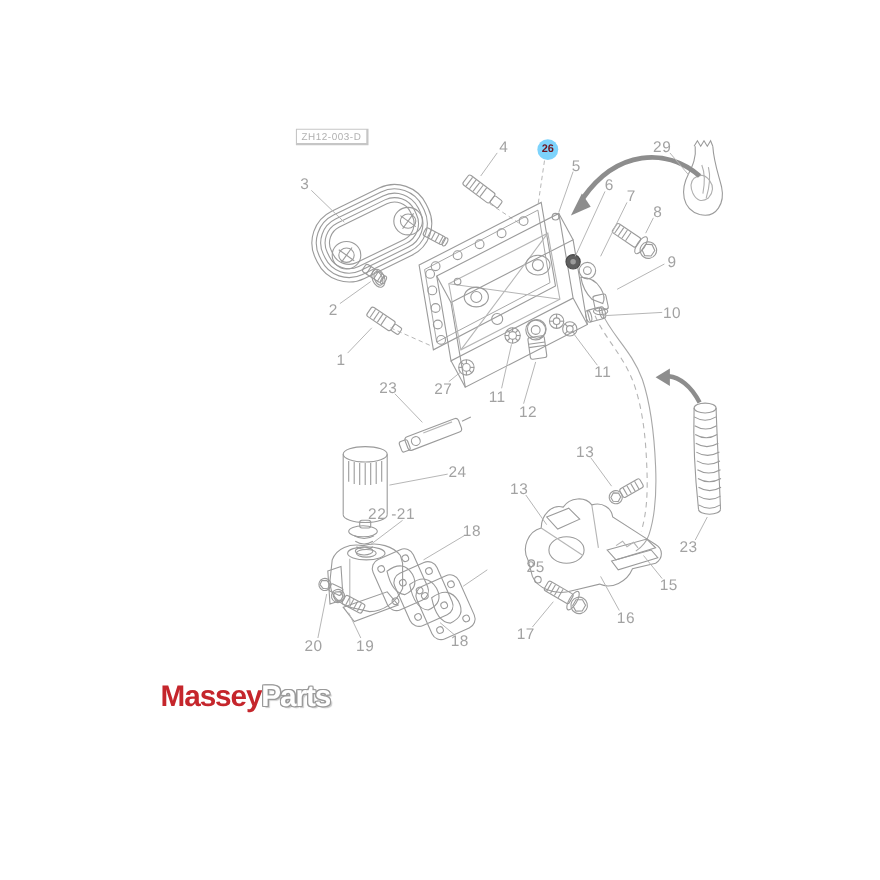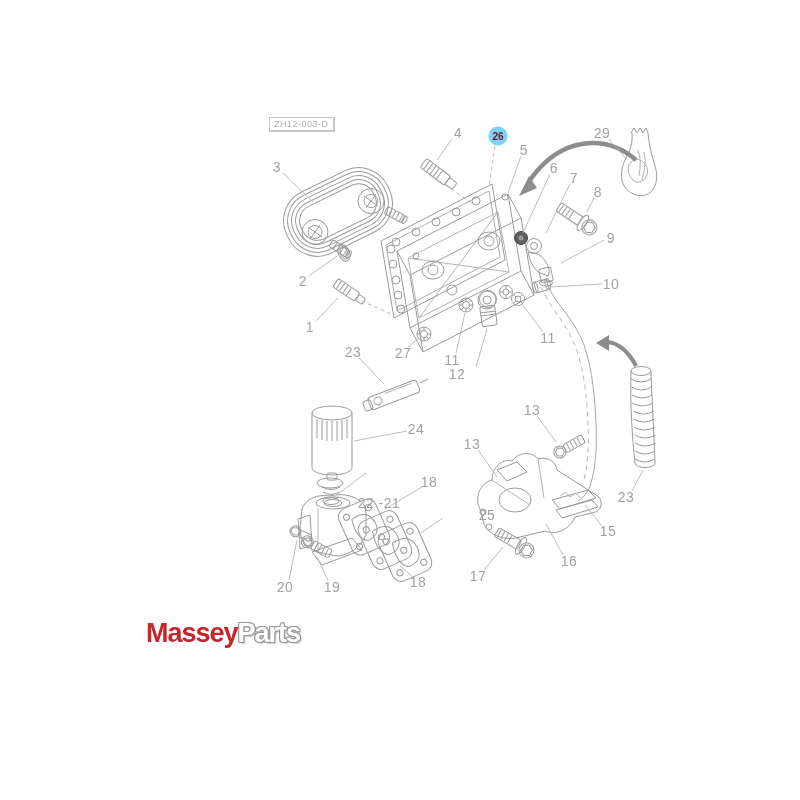--- a/index.html
+++ b/index.html
@@ -401,24 +401,24 @@
       <div class="callout" style="left: 554px; top: 168px;">6</div>
       <div class="callout" style="left: 574px; top: 178px;">7</div>
       <div class="callout" style="left: 598px; top: 192px;">8</div>
       <div class="callout" style="left: 611px; top: 238px;">9</div>
       <div class="callout" style="left: 611px; top: 284px;">10</div>
       <div class="callout" style="left: 303px; top: 281px;">2</div>
       <div class="callout" style="left: 310px; top: 327px;">1</div>
       <div class="callout" style="left: 353px; top: 352px;">23</div>
       <div class="callout" style="left: 403px; top: 353px;">27</div>
       <div class="callout" style="left: 452px; top: 360px;">11</div>
-      <div class="callout" style="left: 457px; top: 374px;">12</div>
+      <div class="callout" style="left: 480px; top: 374px;">12</div>
       <div class="callout" style="left: 548px; top: 338px;">11</div>
       <div class="callout" style="left: 416px; top: 429px;">24</div>
-      <div class="callout" style="left: 379px; top: 467px; margin-top: 36px;">22 -21</div>
+      <div class="callout" style="left: 356px; top: 467px;">22 -21</div>
       <div class="callout" style="left: 429px; top: 482px;">18</div>
       <div class="callout" style="left: 451px; top: 515px; margin-left: 36px;">25</div>
       <div class="callout" style="left: 472px; top: 444px;">13</div>
       <div class="callout" style="left: 532px; top: 410px;">13</div>
       <div class="callout" style="left: 608px; top: 531px;">15</div>
       <div class="callout" style="left: 569px; top: 561px;">16</div>
       <div class="callout" style="left: 478px; top: 576px;">17</div>
       <div class="callout" style="left: 418px; top: 582px;">18</div>
       <div class="callout" style="left: 332px; top: 587px;">19</div>
       <div class="callout" style="left: 285px; top: 587px;">20</div>

